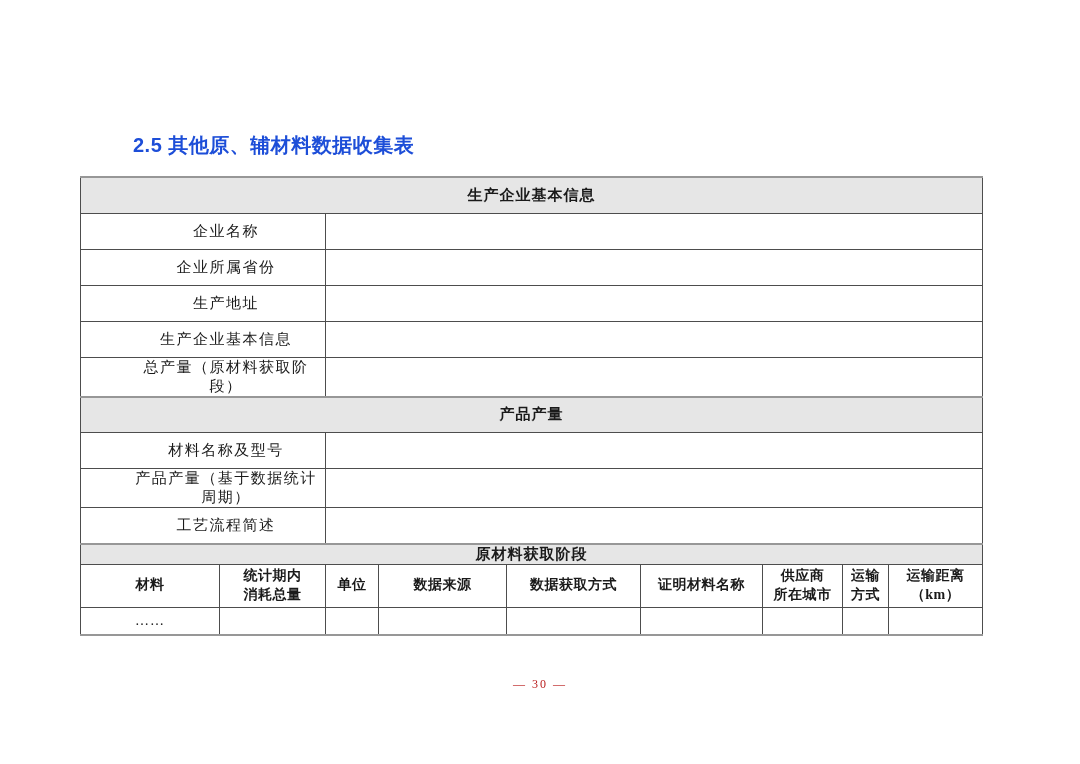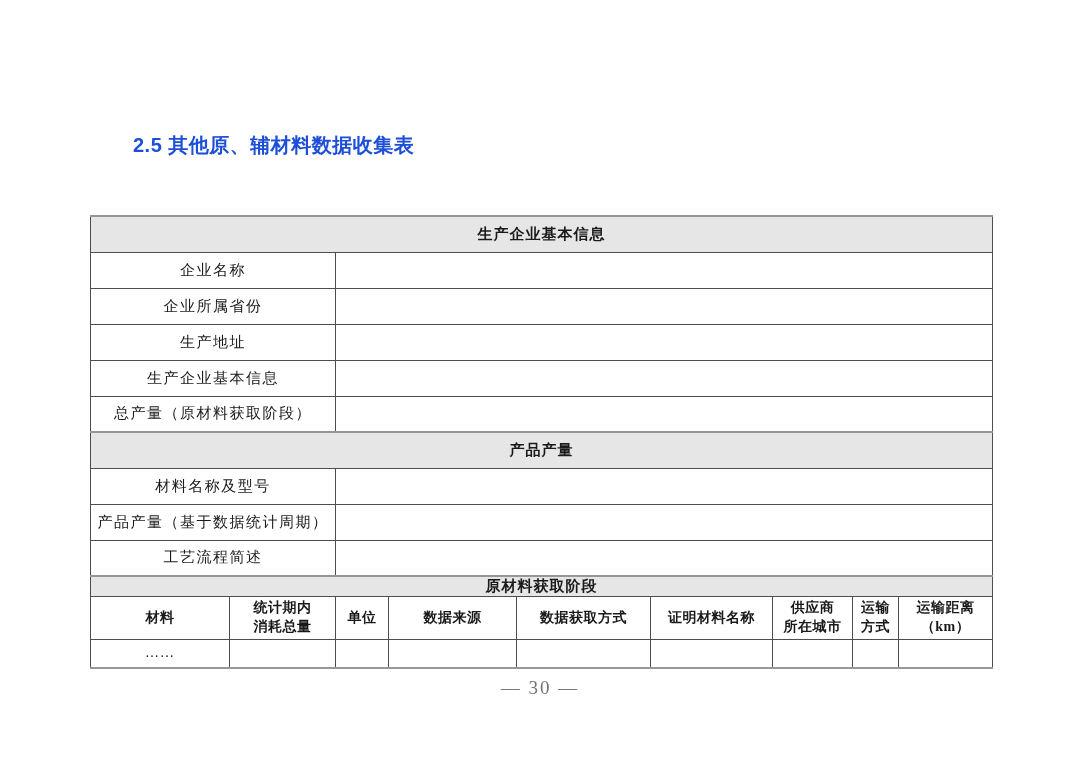--- a/index.html
+++ b/index.html
@@ -19,45 +19,44 @@
     top: 132px;
     margin: 0;
     font-family: "Liberation Sans", "DejaVu Sans", sans-serif;
     font-size: 20px;
     font-weight: bold;
     letter-spacing: 0.5px;
     color: #1d4ed8;
   }
   table.form-table {
     position: absolute;
-    left: 90px;
+    left: 80px;
     top: 176px;
     width: 902px;
     border-collapse: collapse;
     table-layout: fixed;
-    margin-top: 39px;
   }
   .form-table td, .form-table th {
     border: 1px solid #4d4d4d;
     padding: 0 2px;
     vertical-align: middle;
     text-align: center;
     overflow: hidden;
   }
   tr.section-row td {
     background: #e6e6e6;
     height: 36px;
     font-weight: bold;
     font-size: 15px;
     letter-spacing: 1px;
     border-top: 2px solid #979797;
   }
   tr.section-row.materials-header-row td { height: 20px; }
   tr.field-row td { height: 36px; font-size: 15px; background: #ffffff; }
-  td.label-cell { letter-spacing: 1.5px; }
+  td.label-cell { letter-spacing: 1.5px; padding-left: 48px; }
   tr.cols-row th {
     height: 43px;
     font-weight: bold;
     font-size: 14px;
     line-height: 1.35;
     letter-spacing: 0.5px;
     white-space: pre-line;
     background: #ffffff;
   }
   tr.data-row td {
@@ -66,23 +65,23 @@
     letter-spacing: 1px;
     border-bottom: 2px solid #979797;
     background: #ffffff;
   }
   .page-number {
     position: absolute;
     top: 677px;
     left: 0;
     width: 100%;
     text-align: center;
-    font-size: 19px;
+    font-size: 12px;
     letter-spacing: 2px;
-    color: #737373;
+    color: #b91c1c;
   }
 </style>
 </head>
 <body>
 
 <div class="page">
 
   <h1 class="doc-title">2.5 其他原、辅材料数据收集表</h1>
 
   <table class="form-table">

